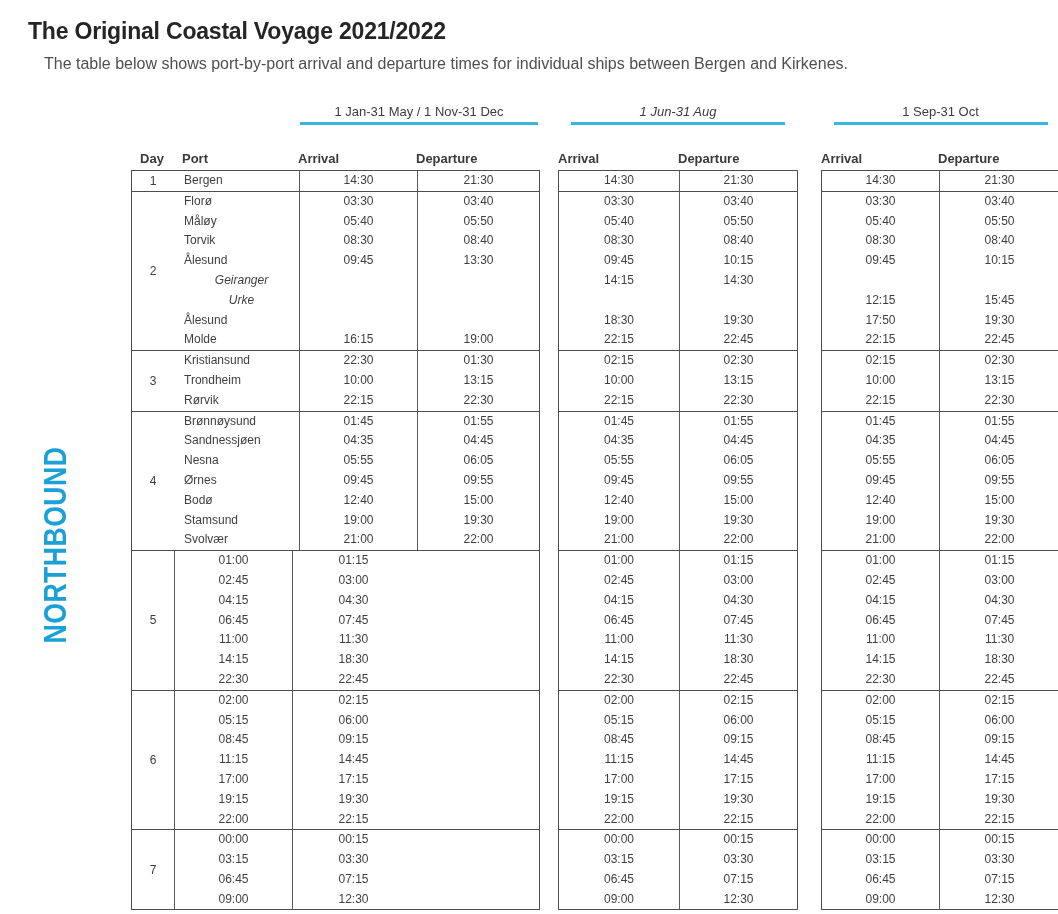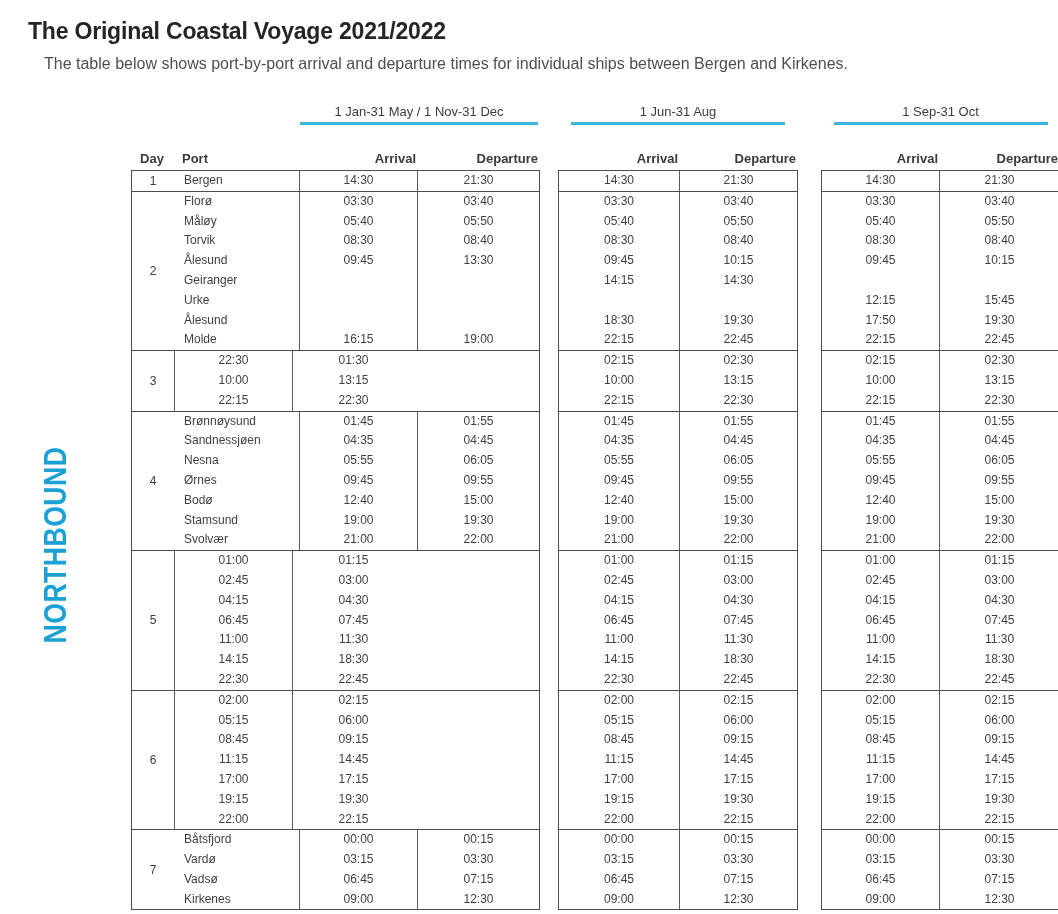--- a/index.html
+++ b/index.html
@@ -25,32 +25,32 @@
   }
   .table-area{position:absolute;left:88px;top:103px;padding-left:43px;}
 
   
   .season-row{display:flex;height:22px;}
   .season-spacer{width:167px;}
   .season-cell{display:flex;flex-direction:column;align-items:center;}
   .season-cell .season-label{font-size:13px;color:#3c3c3c;line-height:17px;white-space:nowrap;}
   .season-cell .season-underline{height:3px;background:#3ab6de;margin-top:2px;}
   .season-1{width:242px;}
-  .season-2{width:240px;margin-left:18px;}
+  .season-2{width:240px;margin-left:18px;font-style:italic;}
   .season-3{width:239px;margin-left:23px;}
   .u1{width:238px;}
   .u2{width:214px;}
   .u3{width:214px;}
 
   
   .colhead-row{display:flex;margin-top:24px;height:19px;font-size:13px;color:#3a3a3a;font-weight:bold;}
   .hc{line-height:19px;}
   .hc-day{width:42px;text-align:center;}
   .hc-port{width:125px;padding-left:9px;box-sizing:border-box;}
-  .hc-c{text-align:right;}
+  .hc-c{text-align:left;}
   .hc-a1{width:118px;}
   .hc-d1{width:122px;}
   .hc-a2{width:120px;margin-left:20px;}
   .hc-d2{width:118px;}
   .hc-a3{width:117px;margin-left:25px;}
   .hc-d3{width:120px;}
 
   
   .tbody{margin-top:2px;}
   .day-group{display:flex;}
@@ -68,21 +68,21 @@
   .c-port{width:125px;}
   .c-a1{width:118px;}
   .c-d1{width:122px;}
   .c-a2{width:120px;}
   .c-d2{width:118px;}
   .c-a3{width:117px;}
   .c-d3{width:120px;}
   .cell{height:19.8px;line-height:19.8px;font-size:12px;color:#3f3f3f;white-space:nowrap;overflow:hidden;}
   .cell.port{padding-left:10px;box-sizing:border-box;}
   .cell.time{text-align:center;}
-  .italic{}
+  .italic{font-style:italic;text-align:center;}
 </style>
 </head>
 <body>
 
 <div class="page-title">The Original Coastal Voyage 2021/2022</div>
 <div class="page-subtitle">The table below shows port-by-port arrival and departure times for individual ships between Bergen and Kirkenes.</div>
 <div class="northbound">NORTHBOUND</div>
 
 <div class="table-area">
 
@@ -219,20 +219,25 @@
             <div class="cell time"></div>
             <div class="cell time">15:45</div>
             <div class="cell time">19:30</div>
             <div class="cell time">22:45</div>
           </div>
         </div>
       </div>
       <div class="day-group">
         <div class="seg seg-left">
           <div class="day-cell">3</div>
+          <div class="colstack c-port">
+            <div class="cell port">Kristiansund</div>
+            <div class="cell port">Trondheim</div>
+            <div class="cell port">Rørvik</div>
+          </div>
           <div class="colstack c-a1 bl">
             <div class="cell time">22:30</div>
             <div class="cell time">10:00</div>
             <div class="cell time">22:15</div>
           </div>
           <div class="colstack c-d1 bl">
             <div class="cell time">01:30</div>
             <div class="cell time">13:15</div>
             <div class="cell time">22:30</div>
           </div>
@@ -456,26 +461,20 @@
             <div class="cell time">14:45</div>
             <div class="cell time">17:15</div>
             <div class="cell time">19:30</div>
             <div class="cell time">22:15</div>
           </div>
         </div>
       </div>
       <div class="day-group">
         <div class="seg seg-left">
           <div class="day-cell">7</div>
-          <div class="colstack c-port">
-            <div class="cell port">Båtsfjord</div>
-            <div class="cell port">Vardø</div>
-            <div class="cell port">Vadsø</div>
-            <div class="cell port">Kirkenes</div>
-          </div>
           <div class="colstack c-a1 bl">
             <div class="cell time">00:00</div>
             <div class="cell time">03:15</div>
             <div class="cell time">06:45</div>
             <div class="cell time">09:00</div>
           </div>
           <div class="colstack c-d1 bl">
             <div class="cell time">00:15</div>
             <div class="cell time">03:30</div>
             <div class="cell time">07:15</div>

